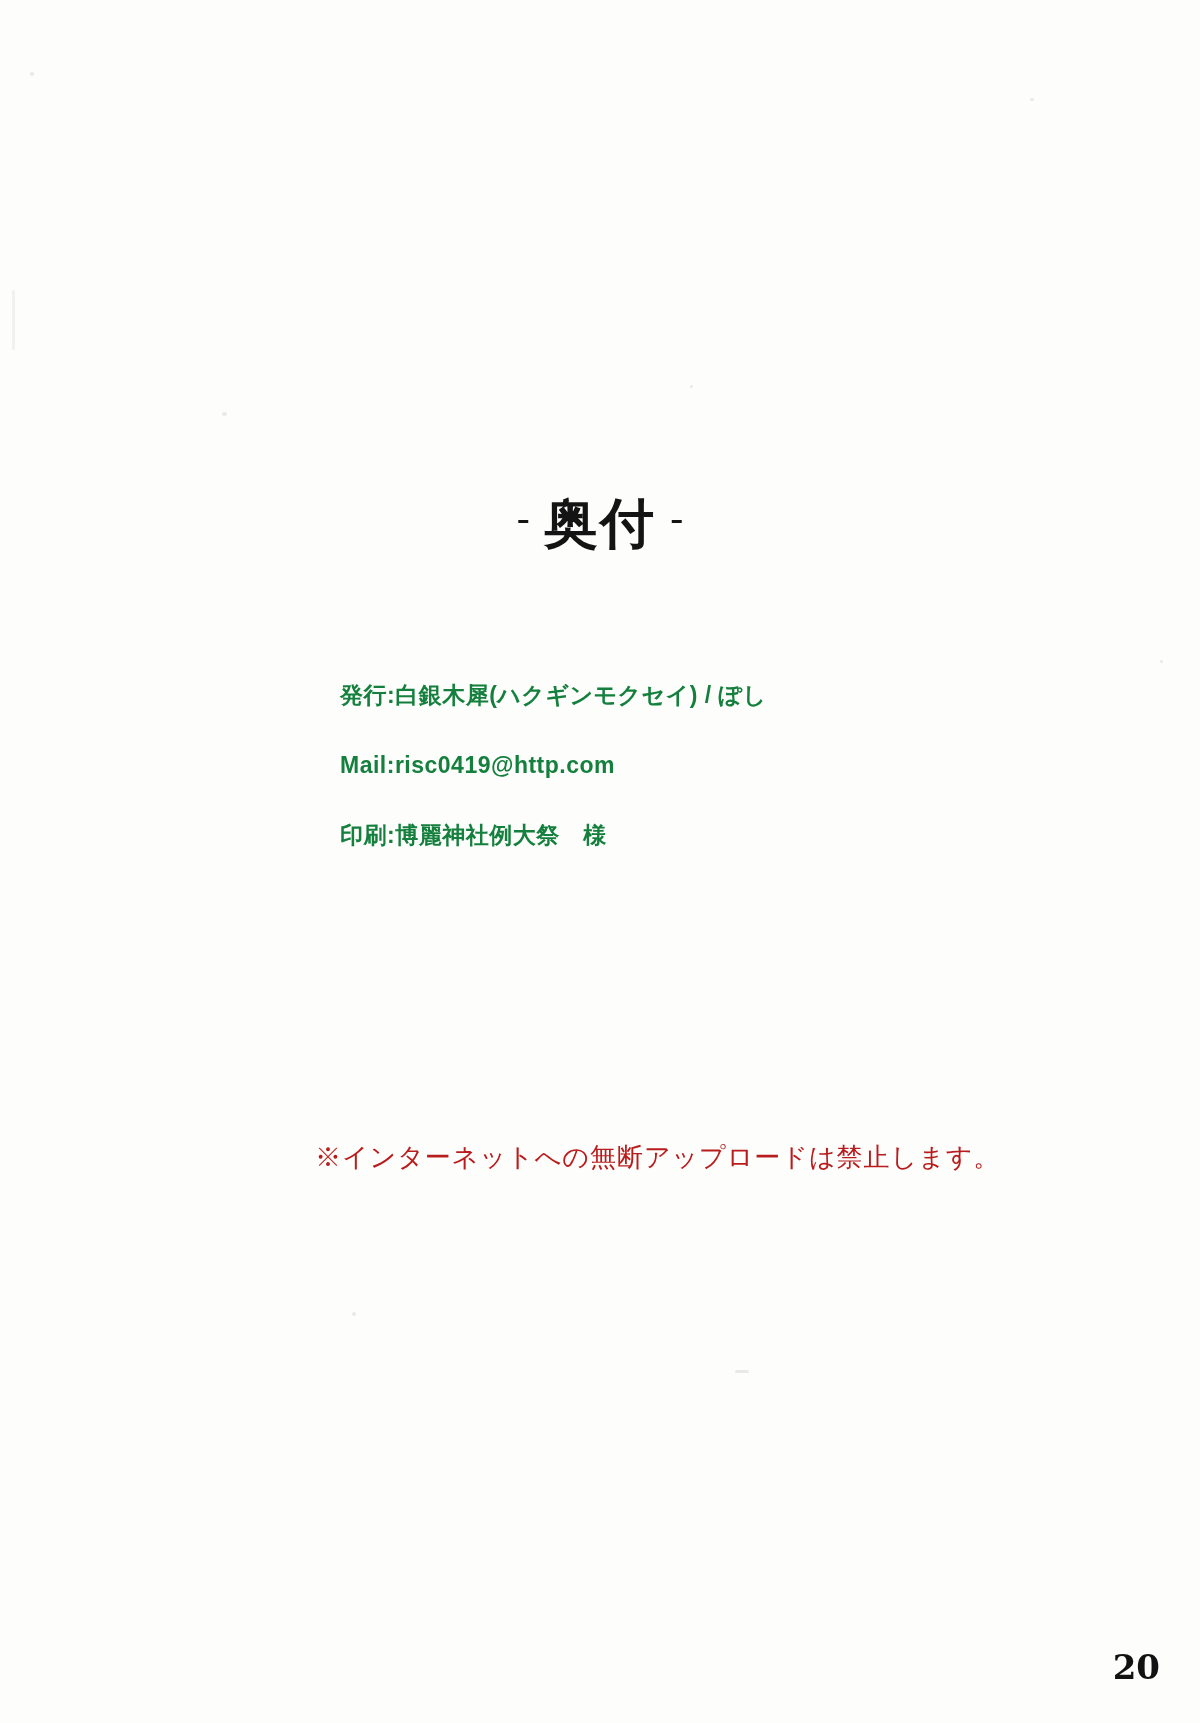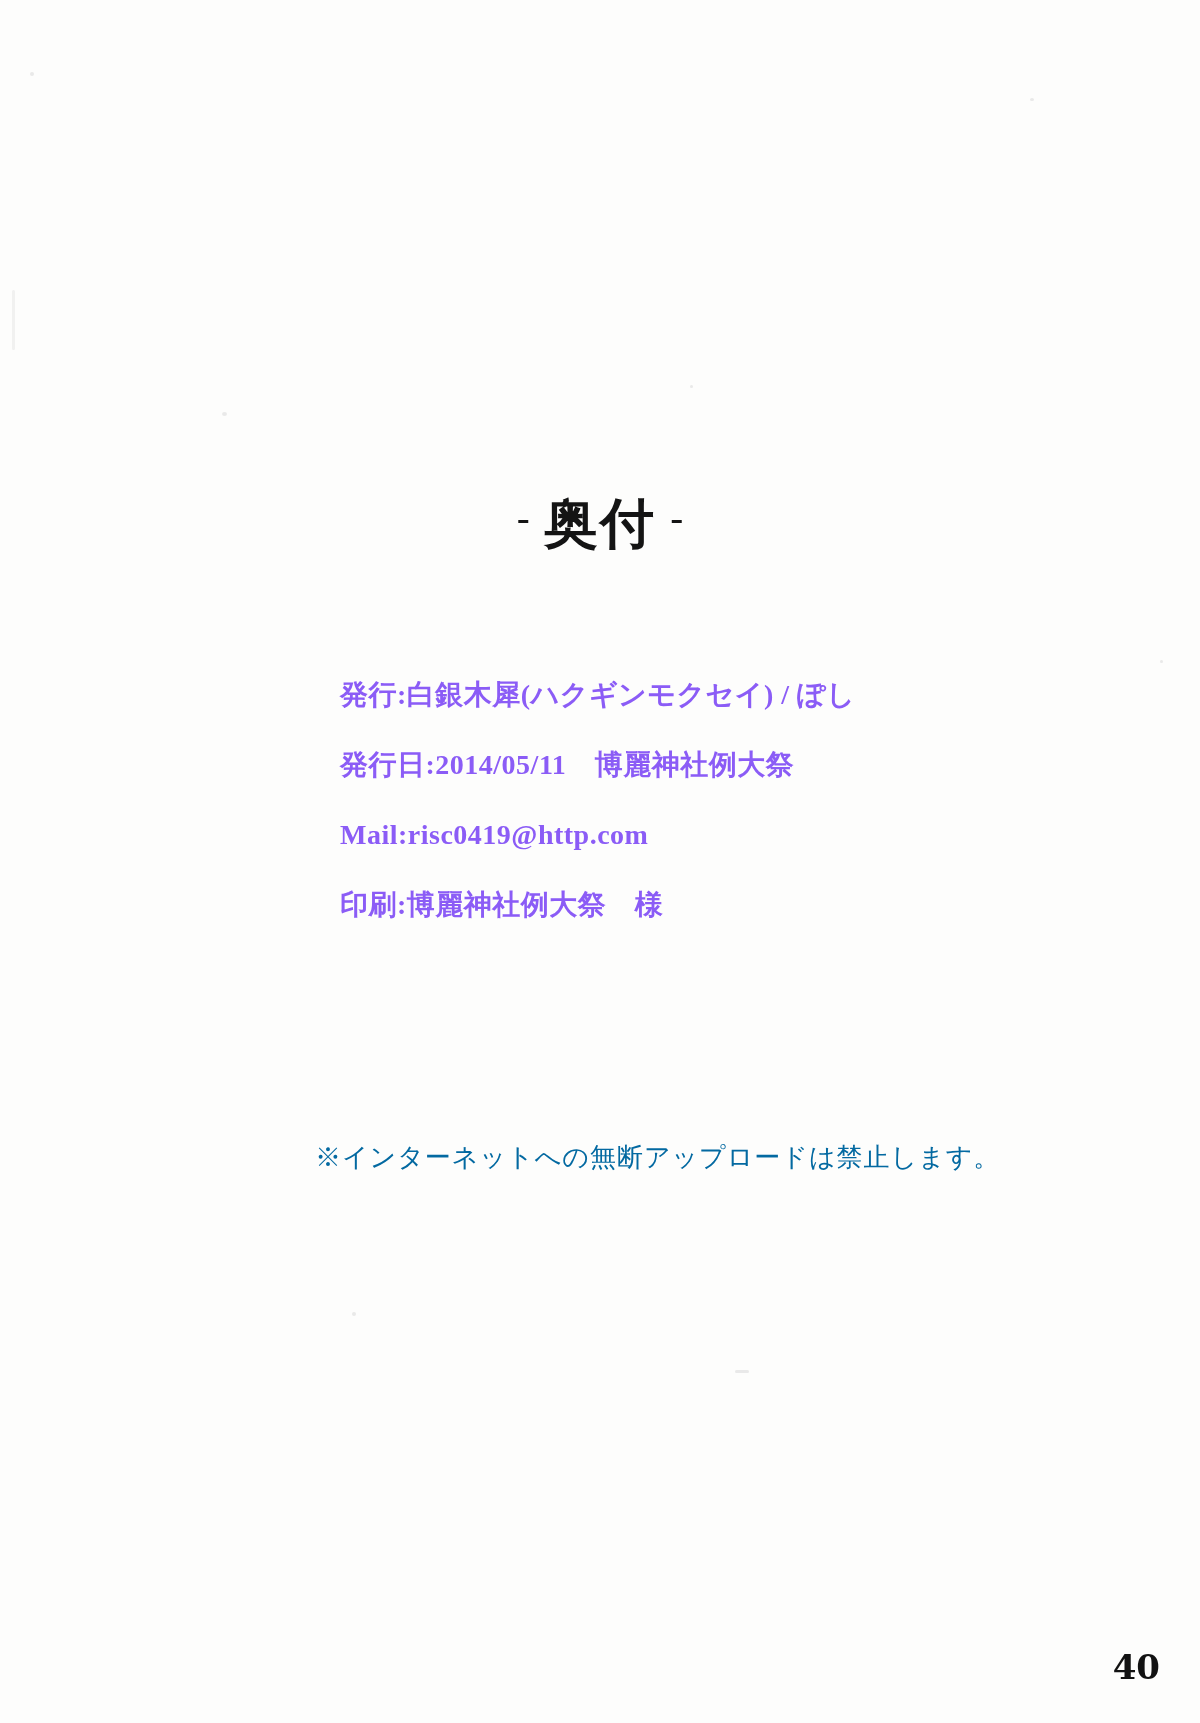--- a/index.html
+++ b/index.html
@@ -46,36 +46,36 @@
     padding: 0 14px;
     letter-spacing: 0;
   }
   .info-block {
     position: absolute;
     top: 660px;
     left: 340px;
     width: 760px;
   }
   .info-line {
-    font-family: Liberation Serif, serif;
+    font-family: Liberation Sans, sans-serif;
     font-weight: bold;
-    font-size: 28px;
+    font-size: 23px;
     line-height: 70px;
-    color: #8b5cf6;
+    color: #15803d;
     white-space: nowrap;
     letter-spacing: 0.5px;
   }
   .notice {
     position: absolute;
     top: 1140px;
     left: 315px;
     width: 820px;
     font-family: "DejaVu Serif", serif;
     font-size: 26px;
-    color: #0369a1;
+    color: #b91c1c;
     letter-spacing: 1px;
     white-space: nowrap;
   }
   .page-number {
     position: absolute;
     right: 40px;
     bottom: 36px;
     font-family: "DejaVu Serif", serif;
     font-weight: bold;
     font-size: 34px;
@@ -95,22 +95,21 @@
   <div class="speck" style="left:735px; top:1370px; width:14px; height:3px; border-radius:2px;"></div>
   <div class="speck" style="left:12px; top:290px; width:3px; height:60px; border-radius:2px; opacity:0.35;"></div>
   <div class="speck" style="left:1160px; top:660px; width:3px; height:3px;"></div>
 
   <div class="colophon-title">
     <span class="dash">-</span><span>奥付</span><span class="dash">-</span>
   </div>
 
   <div class="info-block">
     <div class="info-line">発行:白銀木犀(ハクギンモクセイ) / ぽし</div>
-    <div class="info-line">発行日:2014/05/11　博麗神社例大祭</div>
     <div class="info-line">Mail:risc0419@http.com</div>
     <div class="info-line">印刷:博麗神社例大祭　様</div>
   </div>
 
   <div class="notice">※インターネットへの無断アップロードは禁止します。</div>
 
-  <div class="page-number">40</div>
+  <div class="page-number">20</div>
 
 </div>
 
 </body></html>

